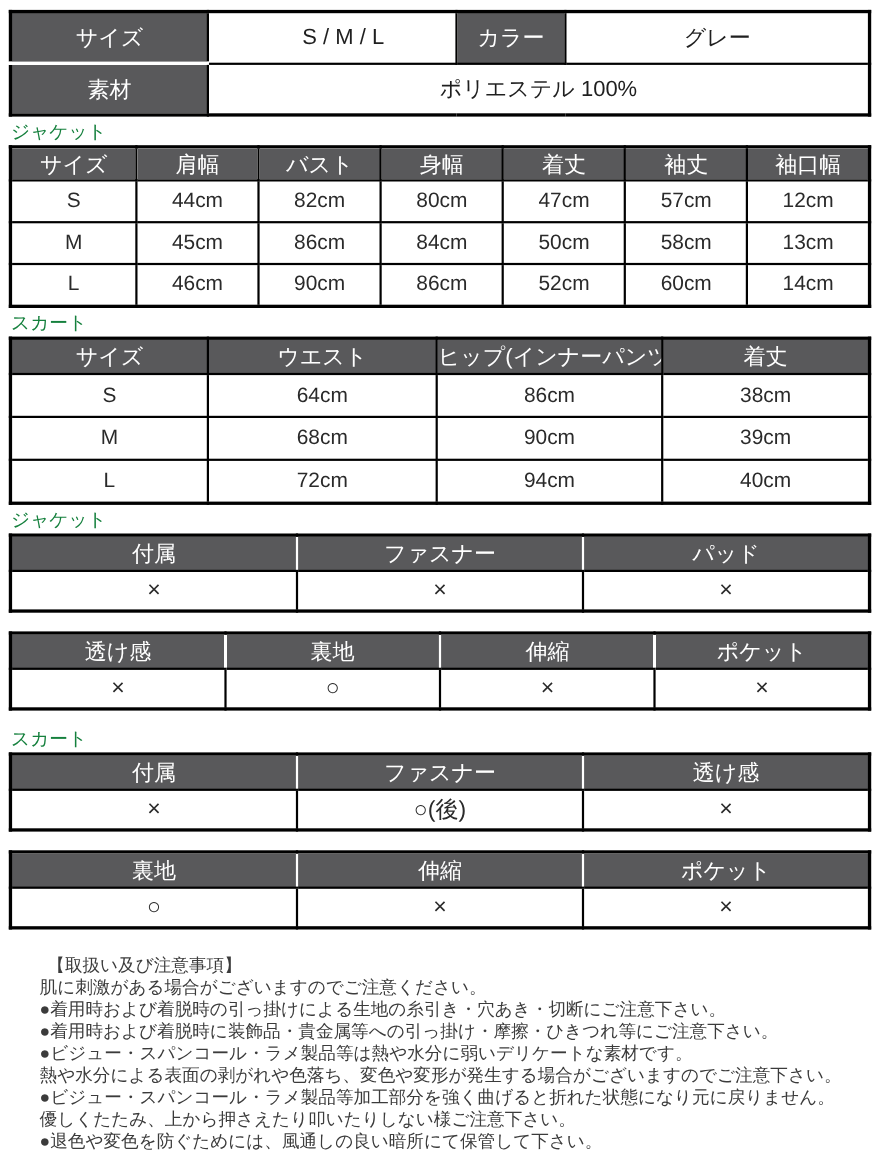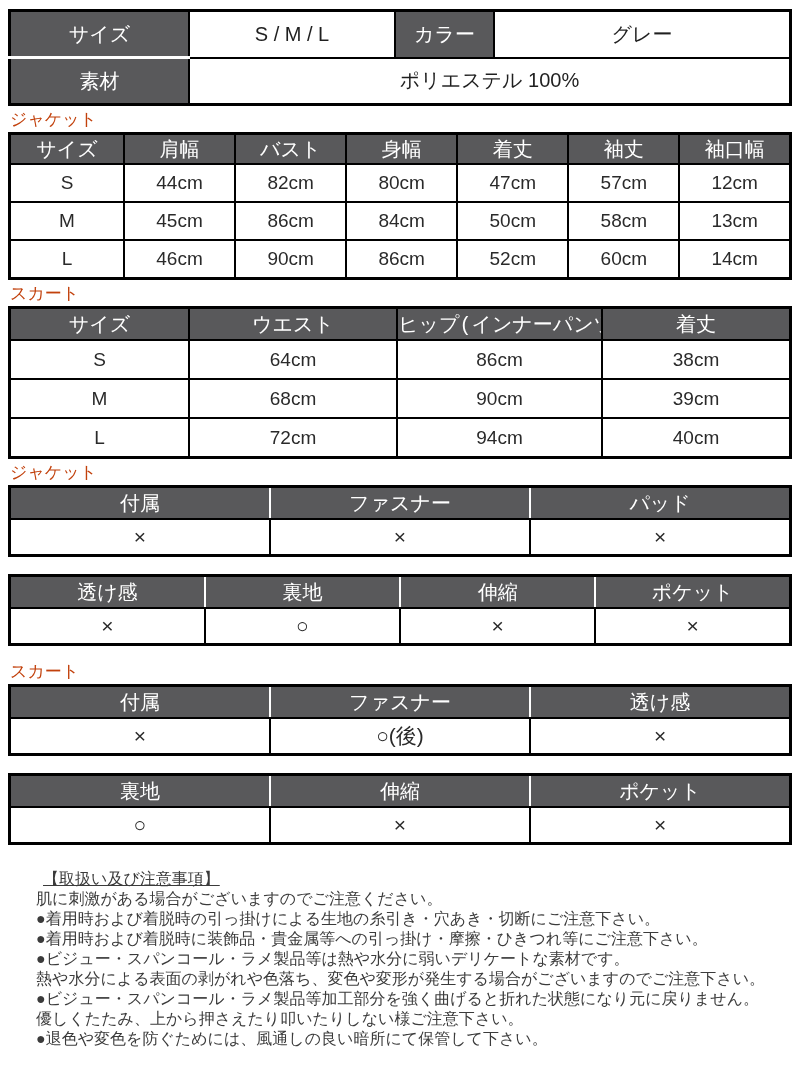--- a/index.html
+++ b/index.html
@@ -7,46 +7,46 @@
     width:800px;height:1067px;overflow:hidden;
     font-family:"Liberation Sans","DejaVu Sans",sans-serif;
     color:#1f1f1f;-webkit-font-smoothing:antialiased;
   }
   .page{padding:9px 8px 0 8px;}
 
   table{border-collapse:collapse;width:784px;background:#fff;table-layout:fixed;}
   table{border:3px solid #000;}
   th,td{border:2px solid #000;text-align:center;vertical-align:middle;
         font-weight:normal;padding:0;overflow:hidden;white-space:nowrap;}
-  .dark{background:#59595b;color:#fff;font-family:Liberation Mono, monospace;}
+  .dark{background:#59595b;color:#fff;}
 
   
   .spec th,.spec td{height:44px;font-size:20px;}
-  .spec .c1{width:177px;} .spec .c2{width:204px;} .spec .c3{width:97px;margin-left:33px;}
+  .spec .c1{width:177px;} .spec .c2{width:204px;padding-left:20px;} .spec .c3{width:97px;margin-left:33px;}
   .spec tr:first-child th:first-child{border-bottom:3px solid #fff;}
 
   
   .meas th{height:28px;font-size:20px;}
   .meas td{height:36px;font-size:19px;color:#2a2a2a;}
   .meas .c1{width:112px;}
   .skirtm .c1{width:177px;} .skirtm .c2{width:206px;} .skirtm .c3{width:203px;}
   .skirtm th{height:30px;}
   .skirtm td{height:37px;}
   .hip-hdr{font-size:16px;}
 
   
   .feat th{height:30px;font-size:20px;border-right:2px solid #fff;}
   .feat th:last-child{border-right:2px solid #000;}
   .feat td{height:34px;font-size:21px;color:#2a2a2a;}
   .feat{margin-bottom:17px;}
 
-  .sec-label{font-size:17px;color:#c2410c;margin:5px 0 4px 2px;height:17px;line-height:17px;}
+  .sec-label{font-size:17px;color:#15803d;margin:5px 0 4px 2px;height:17px;line-height:17px;}
 
   .notes{margin:24px 0 0 28px;font-size:16px;line-height:20px;color:#3b3b3b;}
-  .notes .title{padding-left:7px;text-decoration:underline;}
+  .notes .title{padding-left:7px;}
   .notes div{white-space:nowrap;}
 </style>
 </head>
 <body>
 
 <div class="page">
 
   <table class="spec">
     <tbody>
         <tr>

